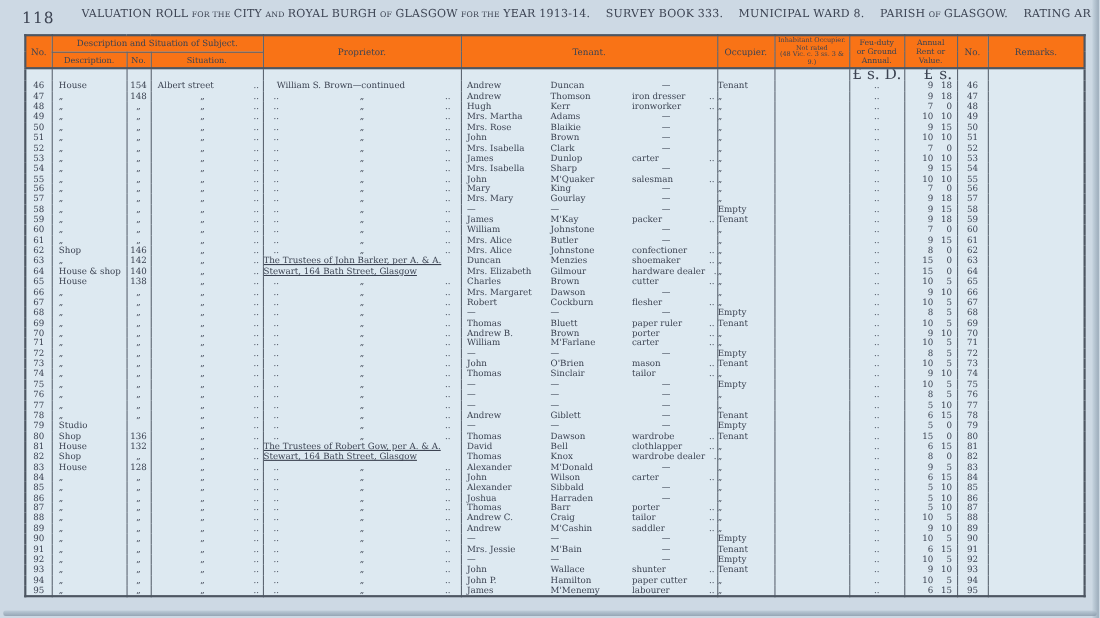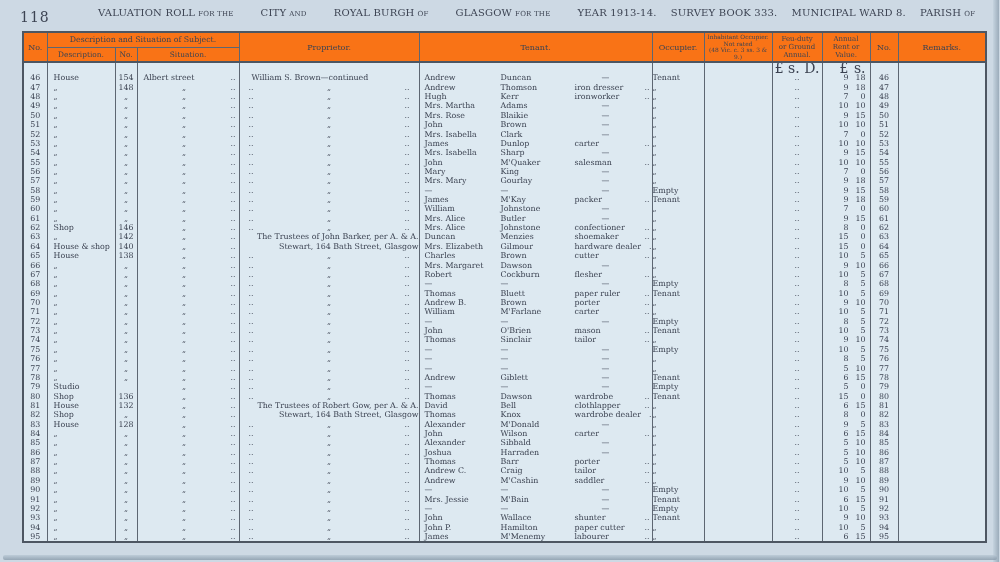--- a/index.html
+++ b/index.html
@@ -16,21 +16,21 @@
   .pagenum{
     position:absolute;left:20px;top:9px;
     font-size:14px;letter-spacing:1px;
   }
   .title{
     position:absolute;left:74px;top:7px;right:8px;
     white-space:nowrap;overflow:hidden;
     font-size:10px;letter-spacing:.2px;
   }
   .seg{margin-right:3px;}
-  .seg-big{font-size:10px;margin-left:24px;}
+  .seg-big{font-size:10px;}
   .seg-small{font-size:7px;}
   .seg-gap{margin-left:11px;}
   
   table{
     position:absolute;left:22px;top:31px;
     width:963px;
     border-collapse:collapse;table-layout:fixed;
     background:#dde9f1;
     border:2px solid #4d5662;
   }
@@ -58,21 +58,21 @@
   tr.currency td{height:10px;line-height:10px;font-size:14px;}
   
   .c-no1,.c-no2{text-align:center;}
   .c-desc{padding-left:6px;}
   .c-hno{text-align:center;}
   .sw{display:flex;padding:0 3px;}
   .sv{flex:1;text-align:left;padding-left:3px;}
   .sv.center{text-align:center;}
   .sd{flex:0 0 11px;text-align:right;}
   .c-prop.left{padding-left:12px;}
-  .c-prop.center{text-align:right;}
+  .c-prop.center{text-align:left;text-decoration:underline;}
   .pw{display:flex;justify-content:space-between;padding:0 9px;}
   .tw{display:flex;padding-left:5px;}
   .t1{flex:0 0 76px;}
   .t2{flex:0 0 74px;}
   .t3{flex:1;text-align:left;}
   .t3.dash{text-align:center;}
   .t4{flex:0 0 13px;text-align:right;padding-right:2px;}
   .c-occr{}
   .c-feu{text-align:center;}
   .c-rent{text-align:right;}

